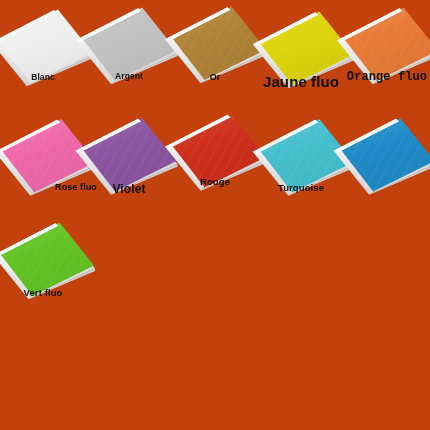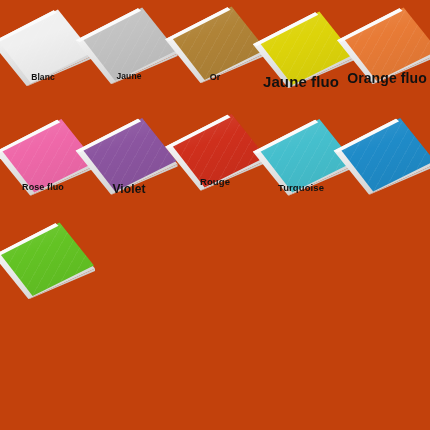--- a/index.html
+++ b/index.html
@@ -129,21 +129,21 @@
     </div>
     <div class="swatch-cell">
       <div class="sheet-wrap" style="left: 46%; top: 6px;">
         <div class="sheet-backing" style="background: linear-gradient(120deg, rgb(250, 250, 250) 0%, rgb(232, 232, 232) 50%, rgb(207, 207, 207) 100%);"></div>
         <div class="sheet-face" style="background: rgb(194, 194, 194);">
           <div class="shade"></div>
         </div>
         <div class="sheet-edge"></div>
         <div class="sheet-edge-bottom"></div>
       </div>
-      <div class="swatch-label" style="top: 71px; font-size: 8.5px;">Jaune</div>
+      <div class="swatch-label" style="top: 71px; font-size: 8.5px;">Argent</div>
     </div>
     <div class="swatch-cell">
       <div class="sheet-wrap" style="left: 50%; top: 5px;">
         <div class="sheet-backing" style="background: linear-gradient(120deg, rgb(250, 250, 250) 0%, rgb(237, 237, 237) 50%, rgb(207, 207, 207) 100%);"></div>
         <div class="sheet-face" style="background: rgb(176, 131, 55);">
           <div class="shade"></div>
         </div>
         <div class="sheet-edge"></div>
         <div class="sheet-edge-bottom"></div>
       </div>
@@ -162,32 +162,32 @@
     </div>
     <div class="swatch-cell">
       <div class="sheet-wrap" style="left: 50%; top: 6px;">
         <div class="sheet-backing" style="background: linear-gradient(120deg, rgb(250, 250, 250) 0%, rgb(237, 237, 237) 50%, rgb(207, 207, 207) 100%);"></div>
         <div class="sheet-face" style="background: rgb(232, 123, 54);">
           <div class="shade"></div>
         </div>
         <div class="sheet-edge"></div>
         <div class="sheet-edge-bottom"></div>
       </div>
-      <div class="swatch-label" style="top: 70px; font-size: 14px;">Orange fluo</div>
+      <div class="swatch-label" style="top: 70px; font-size: 12px; font-family: Liberation Mono, monospace;">Orange fluo</div>
     </div>
     <div class="swatch-cell">
       <div class="sheet-wrap" style="left: 52%; top: 10px;">
         <div class="sheet-backing" style="background: linear-gradient(120deg, rgb(250, 250, 250) 0%, rgb(230, 230, 230) 50%, rgb(207, 207, 207) 100%);"></div>
         <div class="sheet-face" style="background: rgb(239, 104, 169);">
           <div class="shade"></div>
         </div>
         <div class="sheet-edge"></div>
         <div class="sheet-edge-bottom"></div>
       </div>
-      <div class="swatch-label" style="top: 74px; font-size: 9px;">Rose fluo</div>
+      <div class="swatch-label" style="top: 74px; font-size: 9px; padding-left: 33px;">Rose fluo</div>
     </div>
     <div class="swatch-cell">
       <div class="sheet-wrap" style="left: 46%; top: 9px;">
         <div class="sheet-backing" style="background: linear-gradient(120deg, rgb(250, 250, 250) 0%, rgb(230, 230, 230) 50%, rgb(207, 207, 207) 100%);"></div>
         <div class="sheet-face" style="background: rgb(139, 85, 160);">
           <div class="shade"></div>
         </div>
         <div class="sheet-edge"></div>
         <div class="sheet-edge-bottom"></div>
       </div>
@@ -227,14 +227,15 @@
     </div>
     <div class="swatch-cell">
       <div class="sheet-wrap" style="left: 50%; top: 6px;">
         <div class="sheet-backing" style="background: linear-gradient(120deg, rgb(250, 250, 250) 0%, rgb(237, 237, 237) 50%, rgb(207, 207, 207) 100%);"></div>
         <div class="sheet-face" style="background: rgb(99, 195, 36);">
           <div class="shade"></div>
         </div>
         <div class="sheet-edge"></div>
         <div class="sheet-edge-bottom"></div>
       </div>
+      <div class="swatch-label" style="top: 72px; font-size: 9.5px;">Vert fluo</div>
     </div>
   </div>
 
 </body></html>

